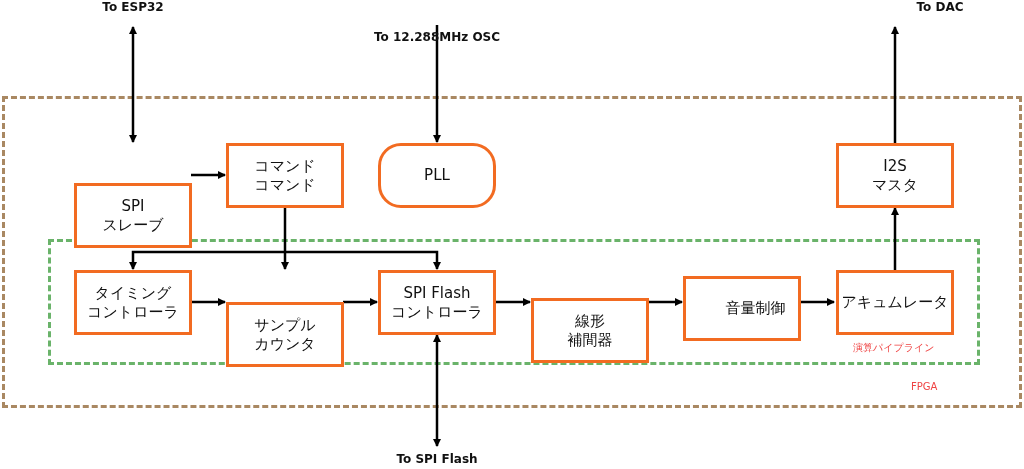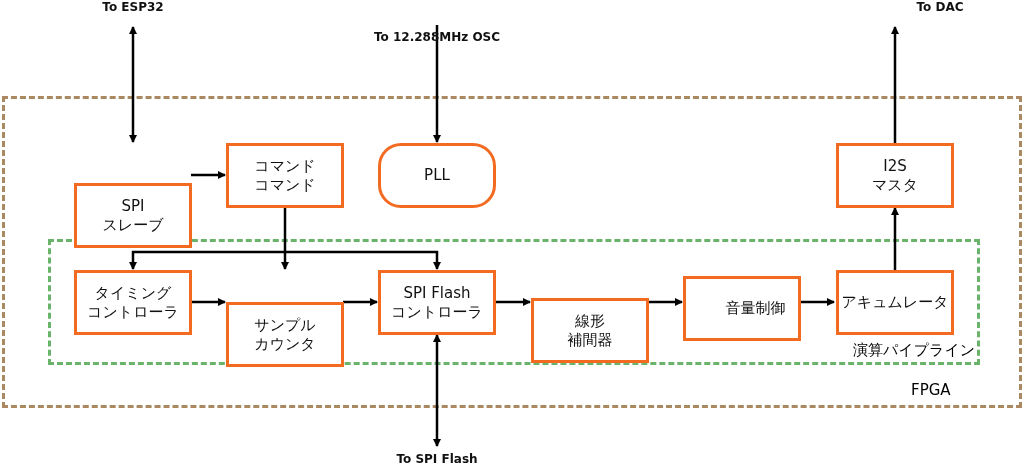--- a/index.html
+++ b/index.html
@@ -1,21 +1,21 @@
 <!DOCTYPE html>
 <html><head>
 <meta charset="utf-8">
 <style>
   html,body{margin:0;padding:0;background:#fff;}
   body{width:1024px;height:469px;position:relative;overflow:hidden;font-family:"DejaVu Sans","Liberation Sans",sans-serif;color:#111;}
   svg.wires{position:absolute;left:0;top:0;}
   .frame{position:absolute;box-sizing:border-box;}
   .frame.fpga{left:2px;top:96px;width:1020px;height:312px;border:3px dashed #a98862;}
   .frame.pipe{left:48px;top:239px;width:932px;height:126px;border:3px dashed #6ab36a;}
-  .frame-label{position:absolute;font-size:15px;color:#000000;white-space:nowrap;}
+  .frame-label{position:absolute;font-size:10px;color:#ef4444;white-space:nowrap;}
   .block{position:absolute;box-sizing:border-box;width:118px;height:65px;border:3px solid #f26b21;background:#fff;display:flex;flex-direction:column;align-items:center;justify-content:center;font-size:15px;line-height:19px;text-align:center;}
   .ext{position:absolute;font-size:12px;white-space:nowrap;transform:translateX(-50%);font-weight:bold;}
 </style>
 </head>
 <body>
 
 <div class="frame fpga"></div>
 <div class="frame pipe"></div>
 <div class="frame-label" style="left:911px;top:381px;">FPGA</div>
 <div class="frame-label" style="left:853px;top:341px;">演算パイプライン</div>

